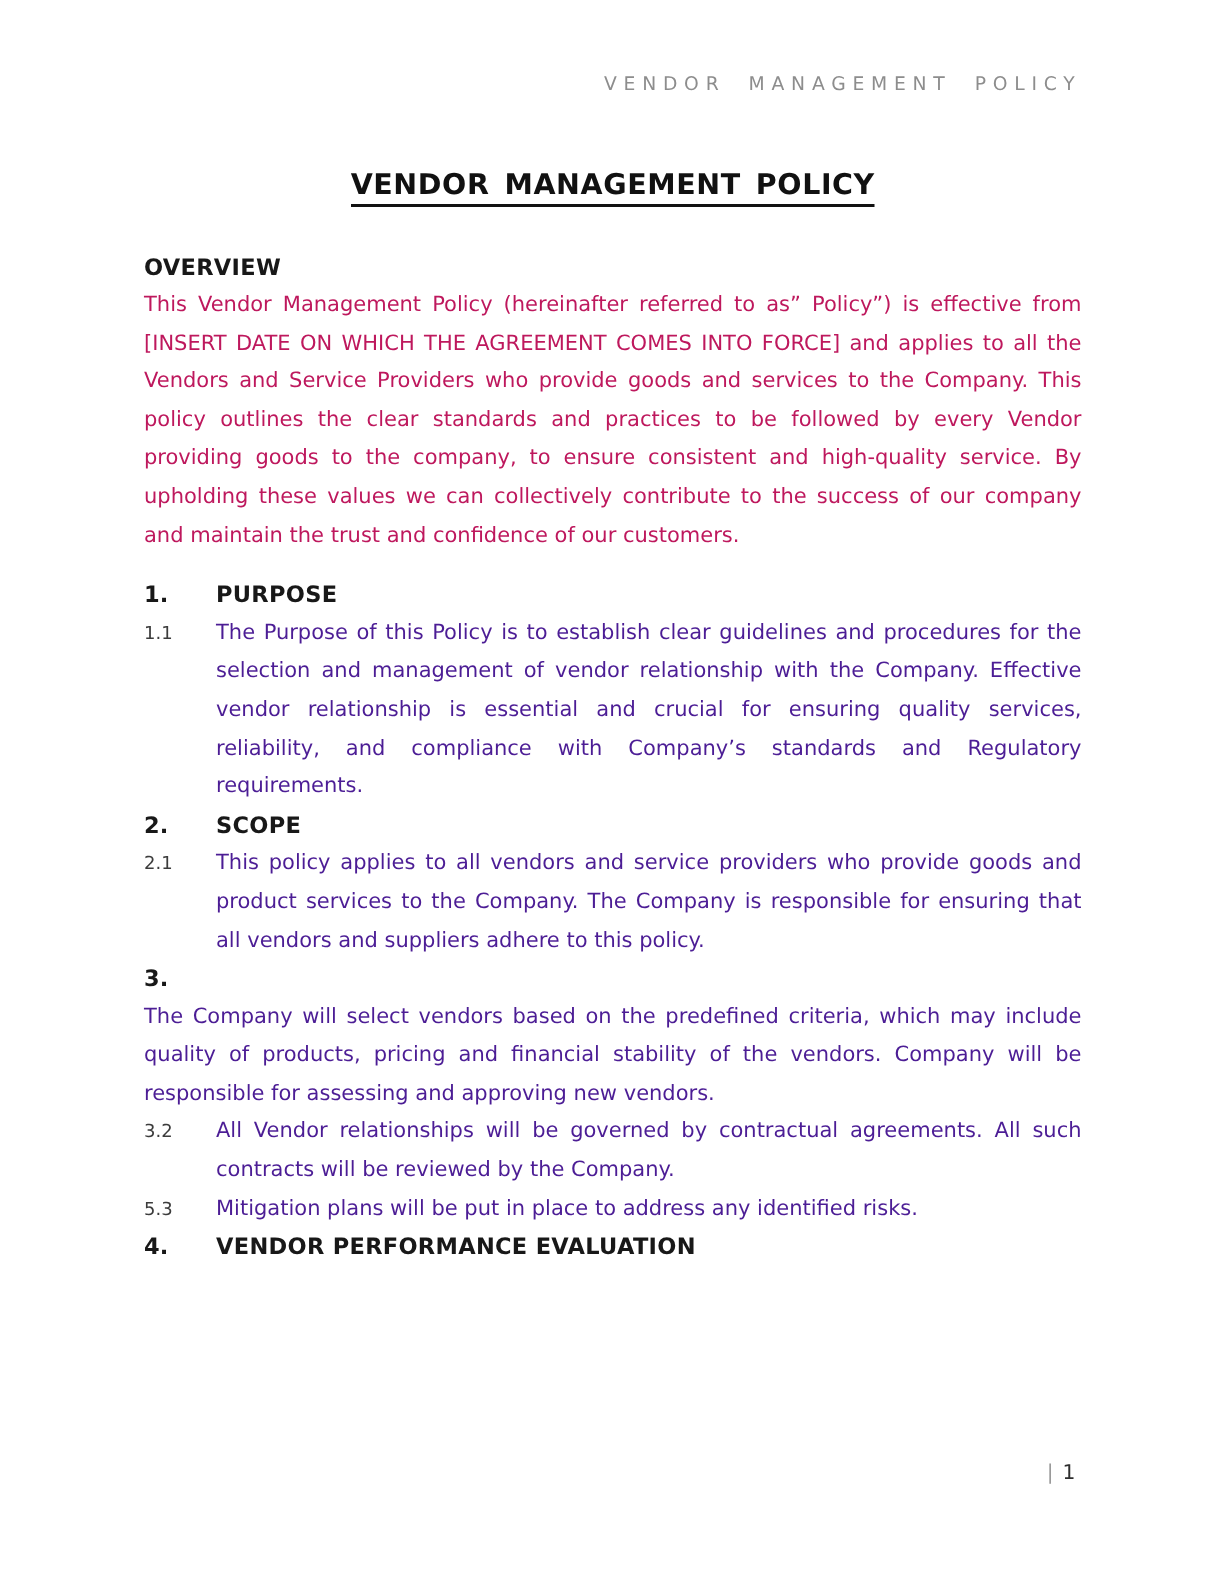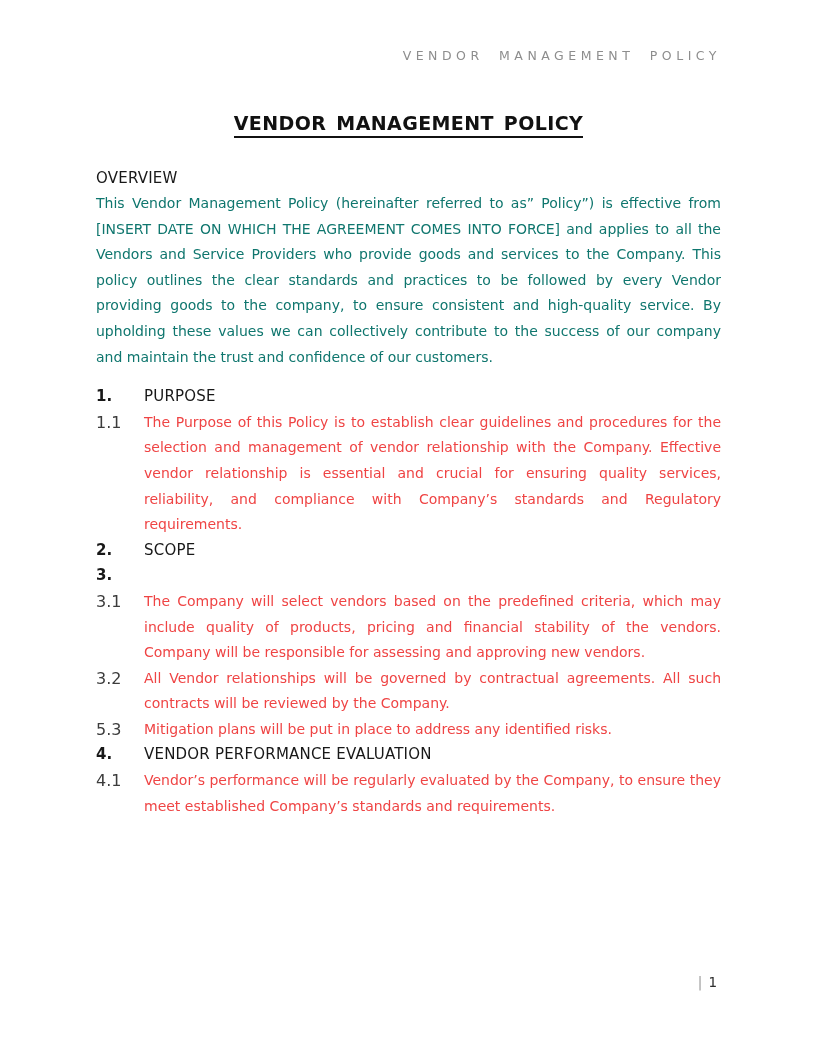--- a/index.html
+++ b/index.html
@@ -43,64 +43,64 @@
     color: #111111;
     letter-spacing: 0.4px;
     word-spacing: 3px;
     border-bottom: 2px solid #111111;
     padding-bottom: 2px;
     line-height: 22px;
   }
   .h2 {
     margin-top: 30px;
     font-size: 15px;
-    font-weight: normal;
+    font-weight: bold;
     color: #181818;
     letter-spacing: 0.2px;
     line-height: 20px;
   }
   .para {
     margin: 3px 0 0 0;
     font-size: 14px;
     line-height: 25.6px;
     text-align: justify;
-    color: #0f766e;
+    color: #be185d;
   }
   .sections {
     margin-top: 14px;
   }
   .sec-row {
     display: flex;
     line-height: 25.6px;
   }
   .sec-row .sec-title {
     font-size: 15px;
-    font-weight: normal;
+    font-weight: bold;
     color: #181818;
     letter-spacing: 0.2px;
   }
   .num {
     flex: 0 0 48px;
-    font-size: 16px;
+    font-size: 12px;
     color: #3c3c3c;
   }
   .num.bold {
     font-size: 15px;
     font-weight: bold;
     color: #181818;
   }
   .item-row {
     display: flex;
     line-height: 25.6px;
   }
   .item-text {
     flex: 1;
     font-size: 14px;
     text-align: justify;
-    color: #ef4444;
+    color: #4c1d95;
   }
   .footer {
     position: absolute;
     top: 974px;
     right: 99px;
     font-size: 13.5px;
     white-space: nowrap;
   }
   .footer .sep {
     color: #9a9a9a;
@@ -135,45 +135,44 @@
       </div>
       <div class="item-row">
         <span class="num">1.1</span>
         <div class="item-text">The Purpose of this Policy is to establish clear guidelines and procedures for the selection and management of vendor relationship with the Company. Effective vendor relationship is essential and crucial for ensuring quality services, reliability, and compliance with Company’s standards and Regulatory requirements.</div>
       </div>
 
       <div class="sec-row">
         <span class="num bold">2.</span>
         <span class="sec-title">SCOPE</span>
       </div>
+      <div class="item-row">
+        <span class="num">2.1</span>
+        <div class="item-text">This policy applies to all vendors and service providers who provide goods and product services to the Company. The Company is responsible for ensuring that all vendors and suppliers adhere to this policy.</div>
+      </div>
 
       <div class="sec-row">
         <span class="num bold">3.</span>
       </div>
       <div class="item-row">
-        <span class="num">3.1</span>
         <div class="item-text">The Company will select vendors based on the predefined criteria, which may include quality of products, pricing and financial stability of the vendors. Company will be responsible for assessing and approving new vendors.</div>
       </div>
       <div class="item-row">
         <span class="num">3.2</span>
         <div class="item-text">All Vendor relationships will be governed by contractual agreements. All such contracts will be reviewed by the Company.</div>
       </div>
       <div class="item-row">
         <span class="num">5.3</span>
         <div class="item-text">Mitigation plans will be put in place to address any identified risks.</div>
       </div>
 
       <div class="sec-row">
         <span class="num bold">4.</span>
         <span class="sec-title">VENDOR PERFORMANCE EVALUATION</span>
       </div>
-      <div class="item-row">
-        <span class="num">4.1</span>
-        <div class="item-text">Vendor’s performance will be regularly evaluated by the Company, to ensure they meet established Company’s standards and requirements.</div>
-      </div>
 
     </div>
   </div>
 
   <div class="footer">
     <span class="sep">|</span><span class="pgnum">1</span>
   </div>
 
 </div>
 

